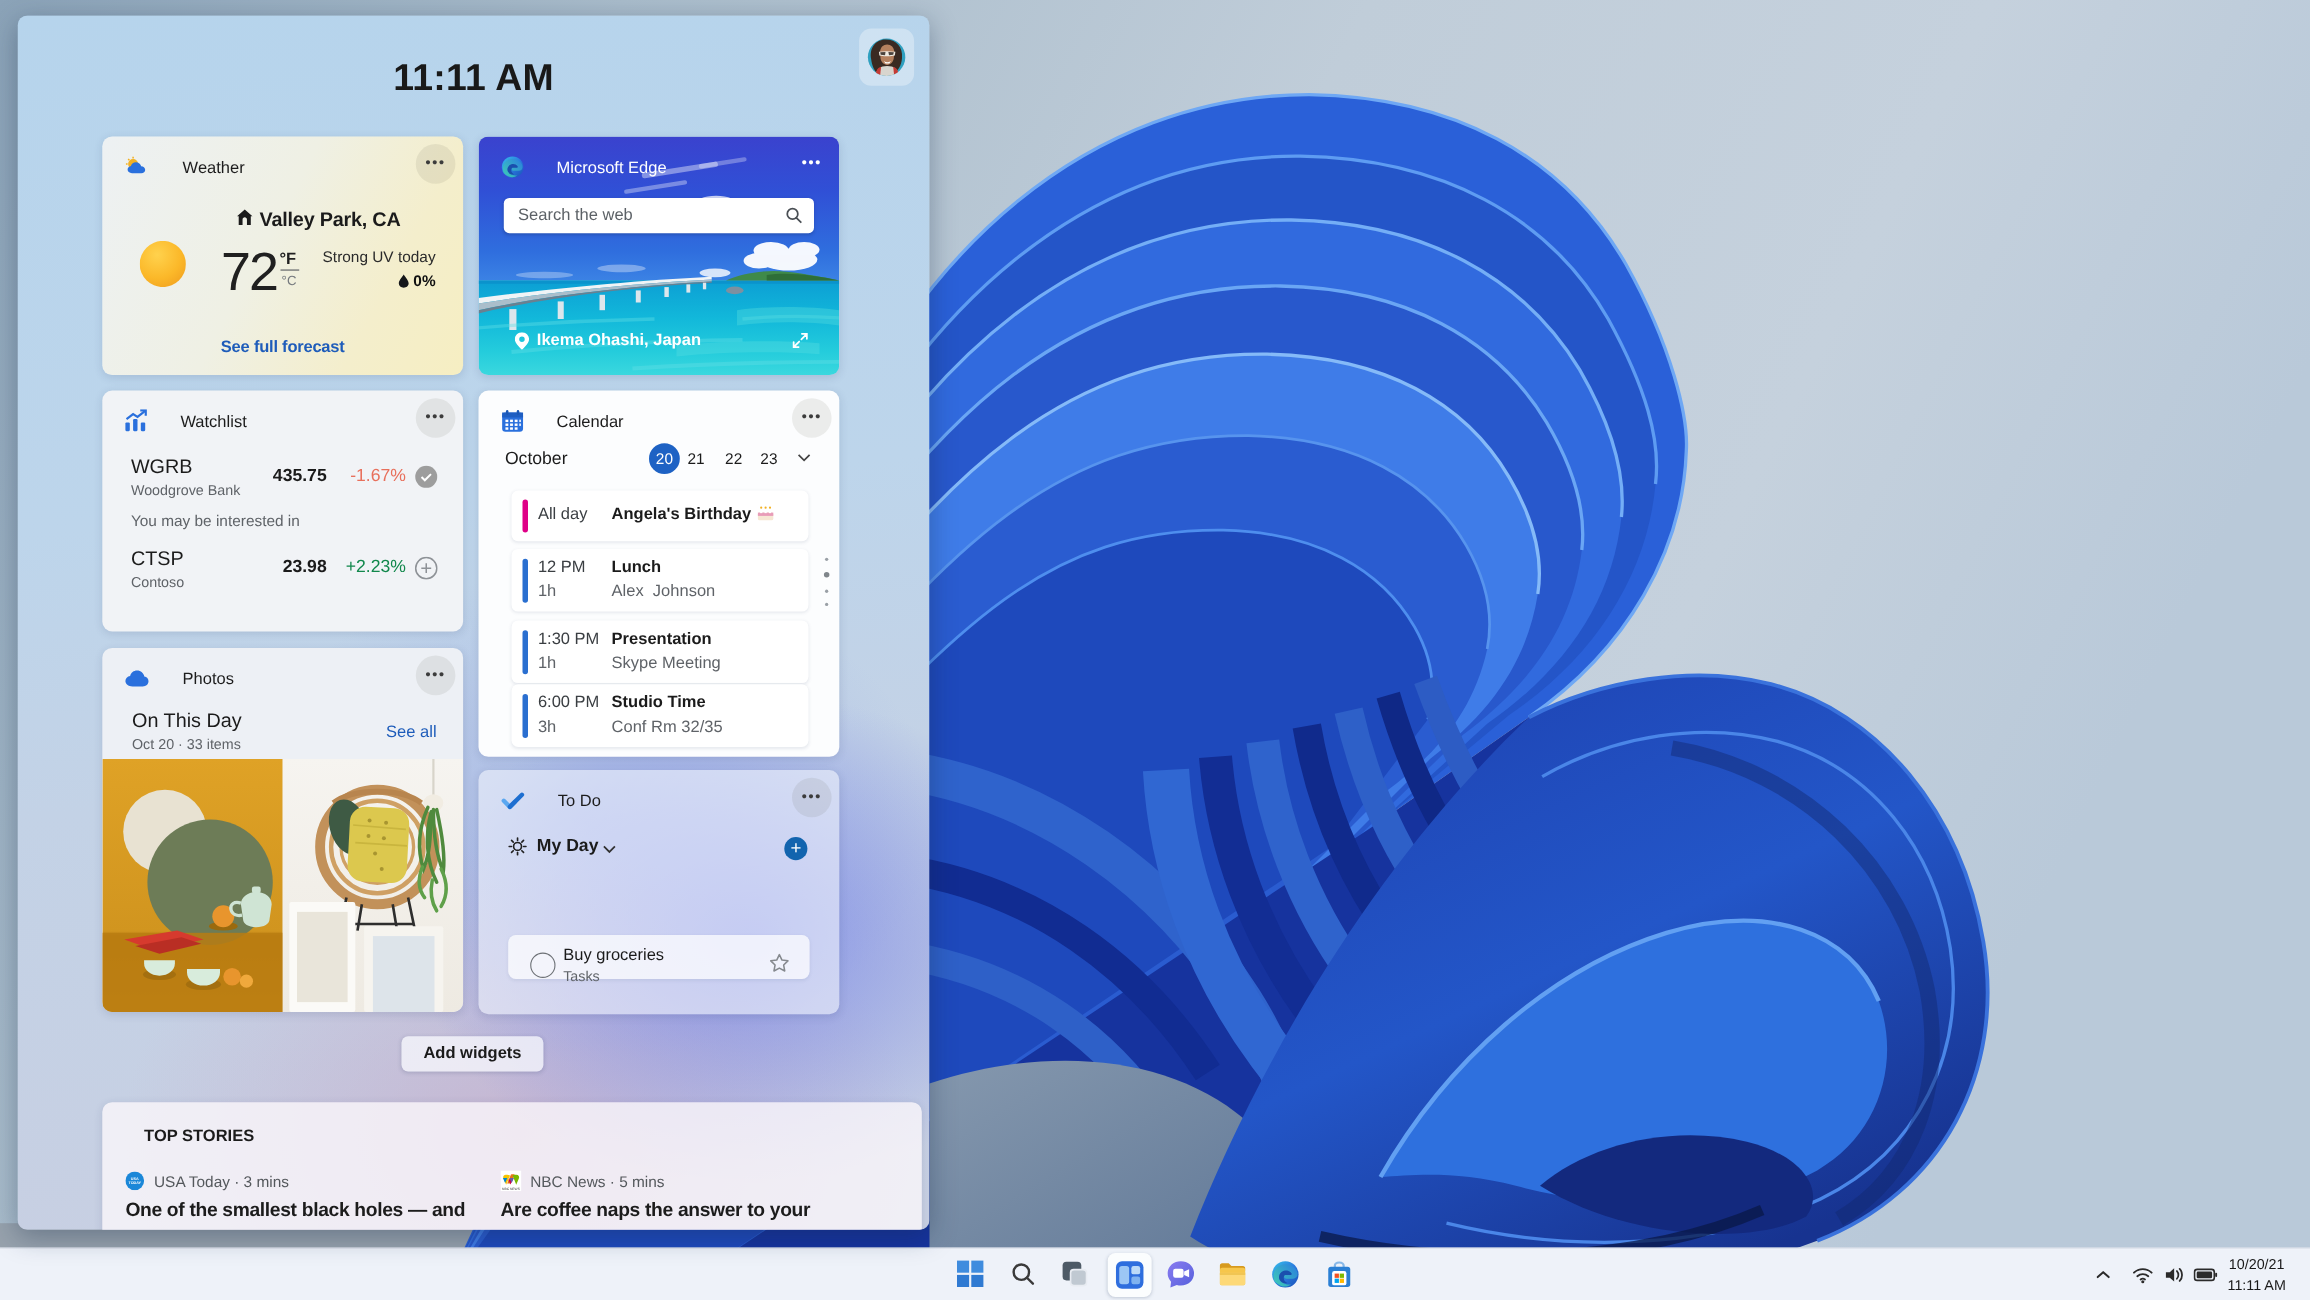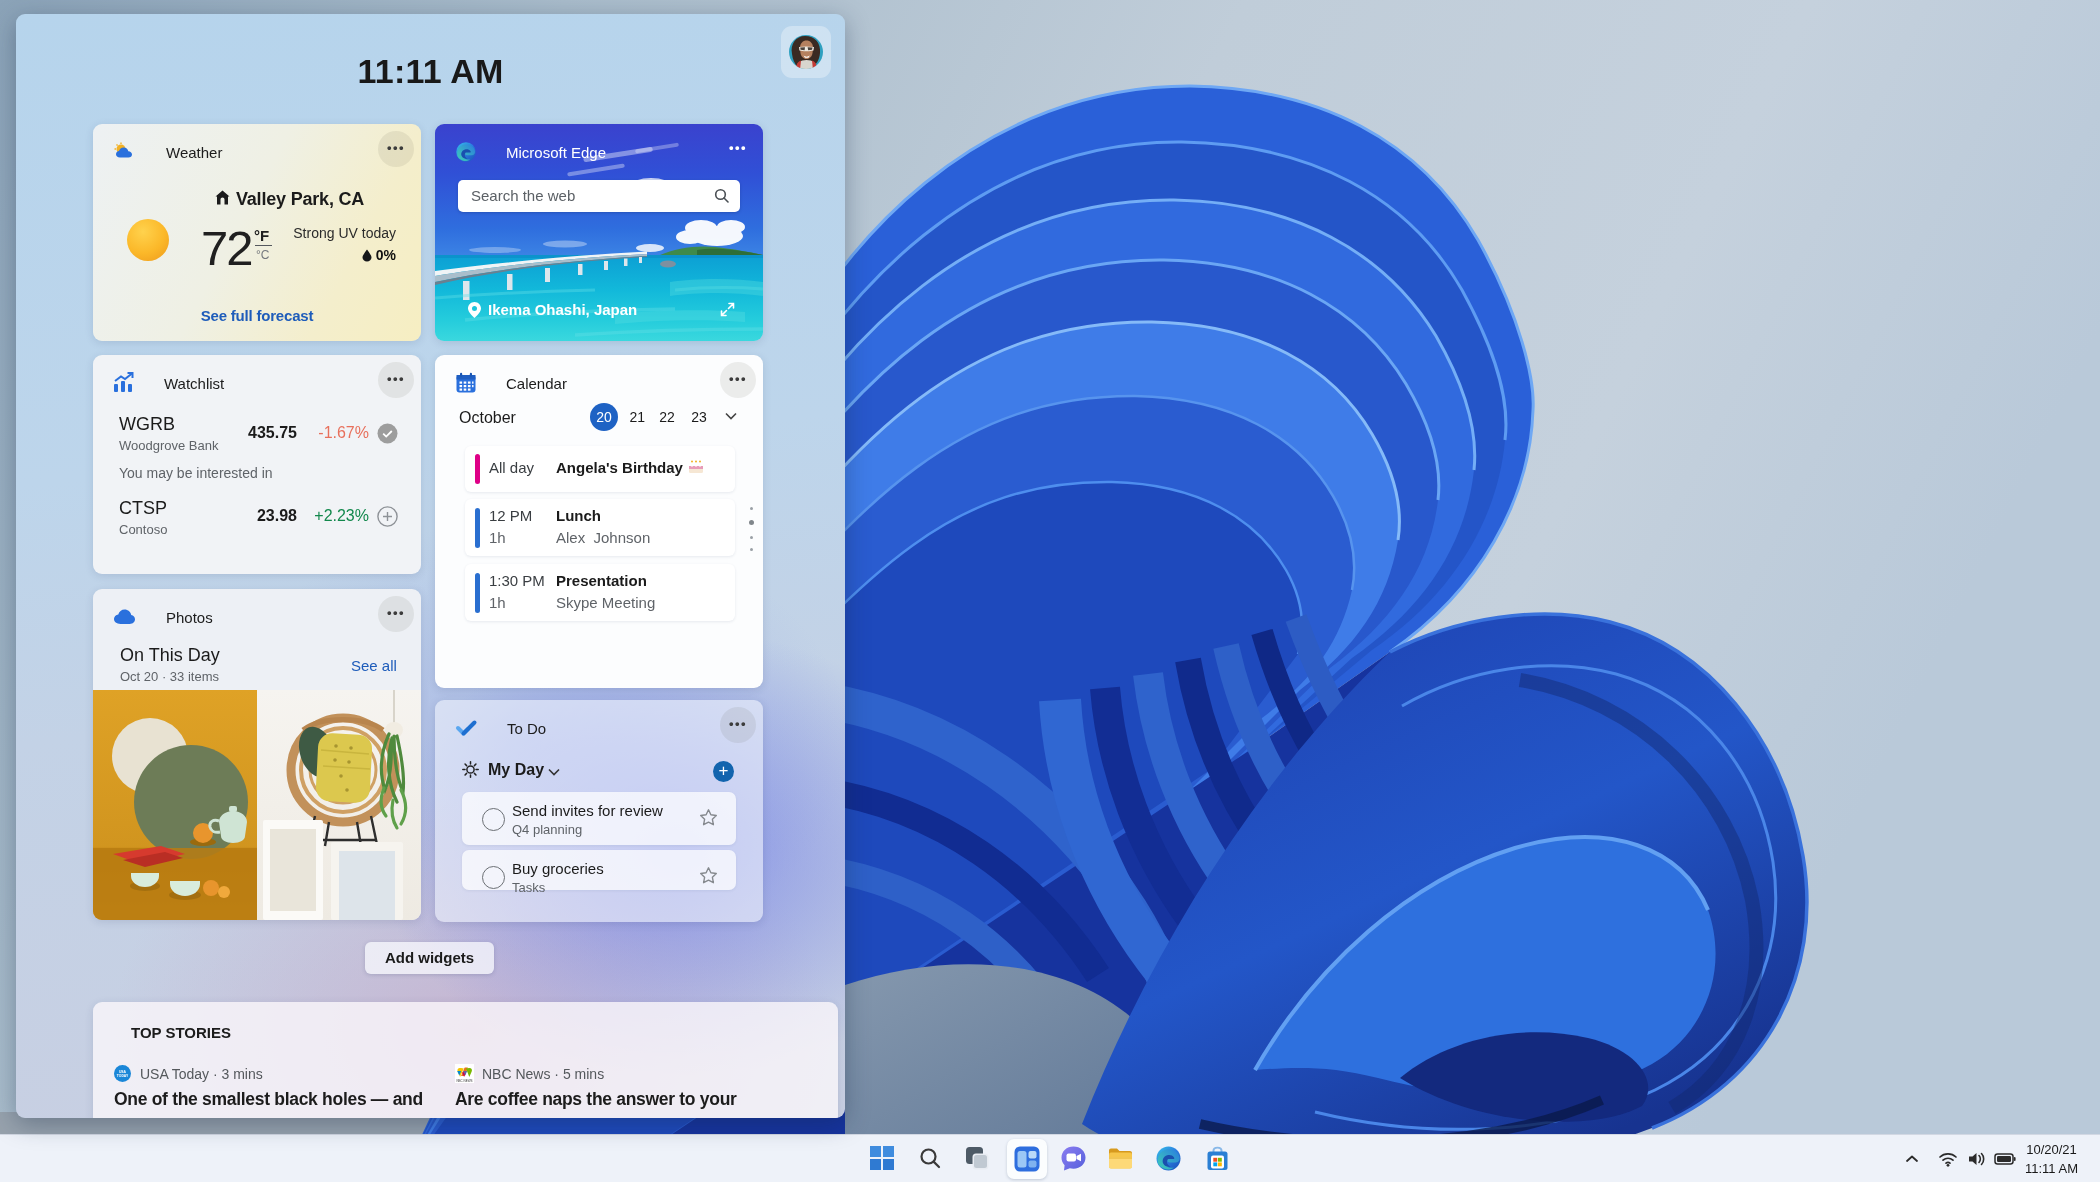--- a/index.html
+++ b/index.html
@@ -377,21 +377,21 @@
               <rect x="12.9" y="16.5" width="2.6" height="2.2"></rect>
               <rect x="17.1" y="9.5" width="1.4" height="2.2"></rect>
               <rect x="17.1" y="13" width="1.4" height="2.2"></rect>
             </g>
           </svg>
           <span>Calendar</span>
         </div>
   <div class="dots dotbg">•••</div>
   <div style="position:absolute;left:24px;top:54px;font-size:16px;color:#1b1b1b;">October</div>
   <div style="position:absolute;left:155px;top:48px;width:28px;height:28px;border-radius:50%;background:#1e62c4;color:#fff;text-align:center;line-height:28px;font-size:14px;">20</div>
-  <div style="position:absolute;left:190px;top:54px;width:20px;text-align:right;font-size:14px;color:#1b1b1b;">21</div>
+  <div style="position:absolute;left:190px;top:54px;width:20px;text-align:left;font-size:14px;color:#1b1b1b;">21</div>
   <div style="position:absolute;left:222px;top:54px;width:20px;text-align:center;font-size:14px;color:#1b1b1b;">22</div>
   <div style="position:absolute;left:254px;top:54px;width:20px;text-align:center;font-size:14px;color:#1b1b1b;">23</div>
   <svg style="position:absolute;left:290px;top:57px;" width="12" height="8" viewBox="0 0 12 8">
           <path d="M1 1.5 L6 6.5 L11 1.5" fill="none" stroke="#444" stroke-width="1.6"></path>
         </svg>
   <div style="position:absolute;left:30px;top:91px;width:270px;height:46px;background:#fff;border-radius:6px;box-shadow:0 1px 3px rgba(40,60,100,0.10);">
    <div style="position:absolute;left:10px;top:8px;width:5px;height:30px;border-radius:2.5px;background:#df0087;"></div>
    <div style="position:absolute;left:24px;top:13px;font-size:15px;color:#3a3e42;">All day</div>
    <div style="position:absolute;left:91px;top:13px;font-size:15px;font-weight:700;color:#1b1b1b;">Angela's Birthday</div>
    <svg style="position:absolute;left:222px;top:11px;" width="18" height="18" viewBox="0 0 18 18">
@@ -417,20 +417,27 @@
    <div style="position:absolute;left:0.5px;top:13px;width:5px;height:5px;border-radius:50%;background:#80868b;"></div>
    <div style="position:absolute;left:1.5px;top:29px;width:3px;height:3px;border-radius:50%;background:#9aa0a6;"></div>
    <div style="position:absolute;left:1.5px;top:41px;width:3px;height:3px;border-radius:50%;background:#9aa0a6;"></div>
   </div>
   <div style="position:absolute;left:30px;top:209px;width:270px;height:57px;background:#fff;border-radius:6px;box-shadow:0 1px 3px rgba(40,60,100,0.10);">
    <div style="position:absolute;left:10px;top:9px;width:5px;height:40px;border-radius:2.5px;background:#2a6fd0;"></div>
    <div style="position:absolute;left:24px;top:8px;font-size:15px;color:#3a3e42;">1:30 PM</div>
    <div style="position:absolute;left:24px;top:30px;font-size:15px;color:#5f6368;">1h</div>
    <div style="position:absolute;left:91px;top:8px;font-size:15px;font-weight:700;color:#1b1b1b;">Presentation</div>
    <div style="position:absolute;left:91px;top:30px;font-size:15px;color:#5f6368;">Skype Meeting</div>
+  </div>
+  <div style="position:absolute;left:30px;top:267px;width:270px;height:57px;background:#fff;border-radius:6px;box-shadow:0 1px 3px rgba(40,60,100,0.10);">
+   <div style="position:absolute;left:10px;top:9px;width:5px;height:40px;border-radius:2.5px;background:#2a6fd0;"></div>
+   <div style="position:absolute;left:24px;top:8px;font-size:15px;color:#3a3e42;">6:00 PM</div>
+   <div style="position:absolute;left:24px;top:30px;font-size:15px;color:#5f6368;">3h</div>
+   <div style="position:absolute;left:91px;top:8px;font-size:15px;font-weight:700;color:#1b1b1b;">Studio Time</div>
+   <div style="position:absolute;left:91px;top:30px;font-size:15px;color:#5f6368;">Conf Rm 32/35</div>
   </div>
  </div>
  <div class="card" id="w-photos" style="left:77px;top:575px;width:328px;height:331px;background:#edf0f5;overflow:hidden;">
   <div class="hdr">
           <svg width="24" height="18" viewBox="0 0 24 18">
             <path d="M9.5 15.5 C5.5 15.5 3 13.3 3 10.6 C3 8.2 4.8 6.3 7.3 6 C8 3 10.5 1 13.6 1 C17 1 19.7 3.4 20.2 6.5 C22.5 6.8 24 8.5 24 10.8 C24 13.4 21.8 15.5 18.8 15.5 Z" fill="#2a70dd" transform="translate(-2,0.5)"></path>
           </svg>
           <span>Photos</span>
         </div>
   <div class="dots dotbg">•••</div>
@@ -516,28 +523,20 @@
             <line x1="12.4" y1="12.4" x2="13.95" y2="13.95"></line>
             <line x1="3.05" y1="13.95" x2="4.6" y2="12.4"></line>
             <line x1="12.4" y1="4.6" x2="13.95" y2="3.05"></line>
           </g>
         </svg>
   <div style="position:absolute;left:53px;top:61px;font-size:16px;font-weight:700;color:#1b1b1b;">My Day</div>
   <svg style="position:absolute;left:113px;top:68px;" width="12" height="8" viewBox="0 0 12 8">
           <path d="M1 1.5 L6 6.5 L11 1.5" fill="none" stroke="#333" stroke-width="1.6"></path>
         </svg>
   <div style="position:absolute;left:278px;top:61px;width:21px;height:21px;border-radius:50%;background:#1264ae;color:#fff;text-align:center;line-height:20px;font-size:17px;font-weight:400;">+</div>
-  <div style="position:absolute;left:27px;top:92px;width:274px;height:53px;border-radius:7px;background:rgba(255,255,255,0.72);box-shadow:0 1px 3px rgba(40,60,100,0.08);">
-   <div style="position:absolute;left:20px;top:16px;width:21px;height:21px;border-radius:50%;border:1.6px solid #6c7075;"></div>
-   <div style="position:absolute;left:50px;top:10px;font-size:15px;color:#1b1b1b;">Send invites for review</div>
-   <div style="position:absolute;left:50px;top:30px;font-size:13px;color:#5f6368;">Q4 planning</div>
-   <svg style="position:absolute;right:18px;top:16px;" width="19" height="19" viewBox="0 0 19 19">
-            <path d="M9.5 1.8 L11.9 6.8 L17.3 7.5 L13.4 11.3 L14.4 16.7 L9.5 14.1 L4.6 16.7 L5.6 11.3 L1.7 7.5 L7.1 6.8 Z" fill="none" stroke="#85898e" stroke-width="1.4" stroke-linejoin="round"></path>
-          </svg>
-  </div>
   <div style="position:absolute;left:27px;top:150px;width:274px;height:40px;border-radius:7px;background:rgba(255,255,255,0.72);box-shadow:0 1px 3px rgba(40,60,100,0.08);">
    <div style="position:absolute;left:20px;top:16px;width:21px;height:21px;border-radius:50%;border:1.6px solid #6c7075;"></div>
    <div style="position:absolute;left:50px;top:10px;font-size:15px;color:#1b1b1b;">Buy groceries</div>
    <div style="position:absolute;left:50px;top:30px;font-size:13px;color:#5f6368;">Tasks</div>
    <svg style="position:absolute;right:18px;top:16px;" width="19" height="19" viewBox="0 0 19 19">
             <path d="M9.5 1.8 L11.9 6.8 L17.3 7.5 L13.4 11.3 L14.4 16.7 L9.5 14.1 L4.6 16.7 L5.6 11.3 L1.7 7.5 L7.1 6.8 Z" fill="none" stroke="#85898e" stroke-width="1.4" stroke-linejoin="round"></path>
           </svg>
   </div>
  </div>
  <div id="addw" style="position:absolute;left:349px;top:928px;width:129px;height:32px;border-radius:6px;background:rgba(248,250,254,0.75);box-shadow:0 1px 4px rgba(30,50,90,0.18);text-align:center;line-height:32px;font-size:15px;font-weight:700;color:#1b1b1b;">Add widgets</div>

